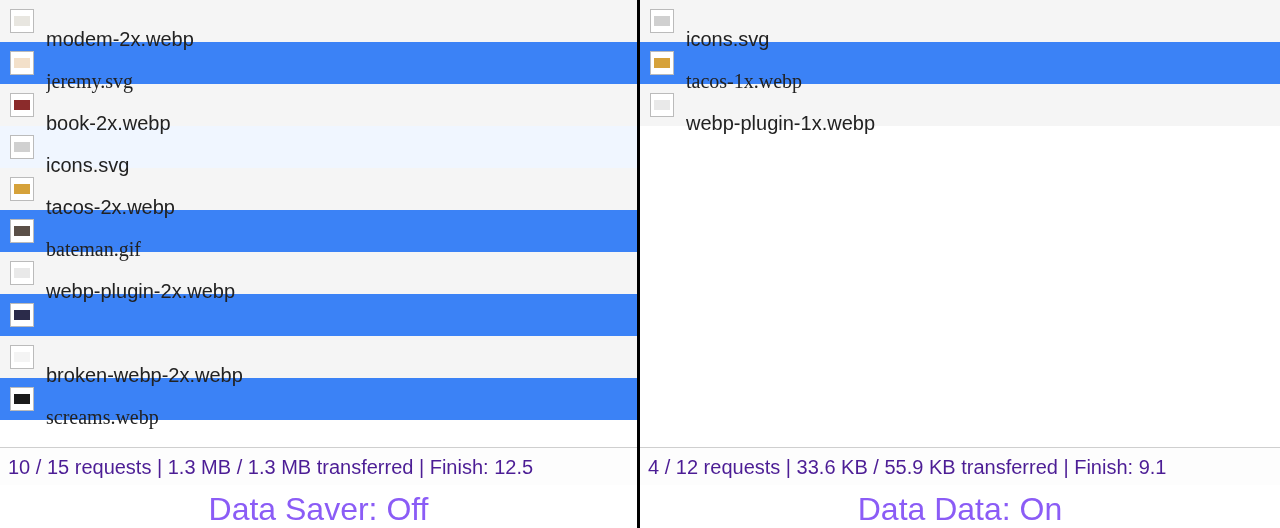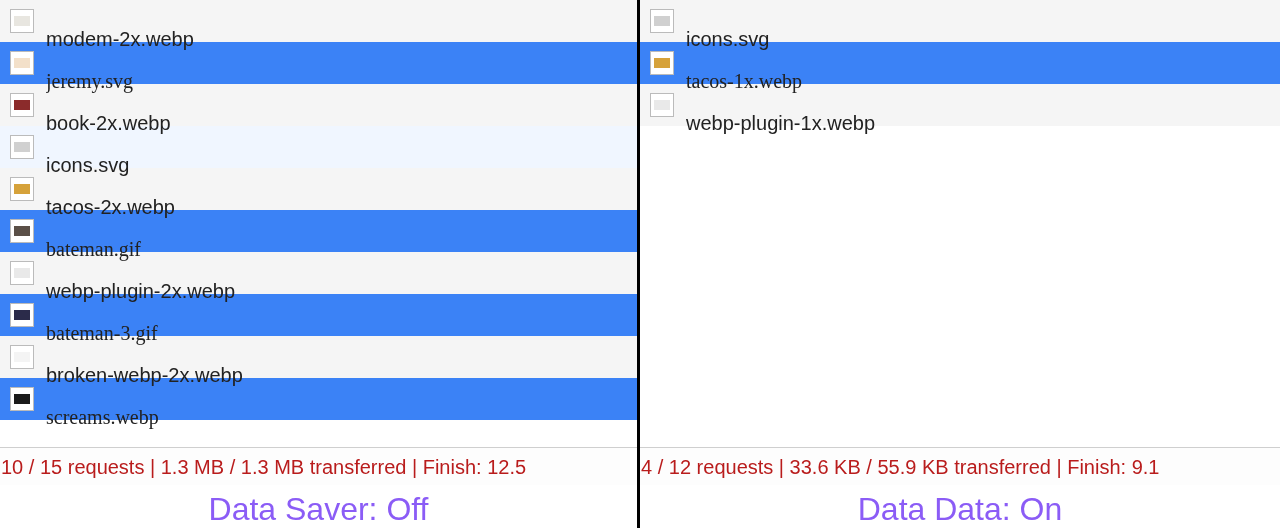--- a/index.html
+++ b/index.html
@@ -55,24 +55,24 @@
     .filename {
       white-space: nowrap;
       overflow: hidden;
       text-overflow: ellipsis;
       margin-top: 36px;
     }
     .spacer { flex: 1 1 auto; }
     .status {
       height: 38px;
       line-height: 38px;
-      padding: 0 1px;
+      padding: 0 8px;
       background: #fdfdfd;
       border-top: 1px solid #cfcfcf;
-      color: #b91c1c;
+      color: #4c1d95;
       white-space: nowrap;
       overflow: hidden;
       text-overflow: clip;
       font-size: 20px;
     }
     .caption {
       text-align: center;
       font-size: 32px;
       color: #8b5cf6;
       padding-top: 6px;
@@ -125,21 +125,20 @@
         <div class="row odd">
           <div class="thumb">
             <div class="thumb-inner" style="background: rgb(233, 233, 233);"></div>
           </div>
           <span class="filename">webp-plugin-2x.webp</span>
         </div>
         <div class="row even">
           <div class="thumb">
             <div class="thumb-inner" style="background: rgb(43, 43, 74);"></div>
           </div>
-          <span class="filename">bateman-3.gif</span>
         </div>
         <div class="row odd">
           <div class="thumb">
             <div class="thumb-inner" style="background: rgb(244, 244, 244);"></div>
           </div>
           <span class="filename">broken-webp-2x.webp</span>
         </div>
         <div class="row even">
           <div class="thumb">
             <div class="thumb-inner" style="background: rgb(26, 26, 26);"></div>

